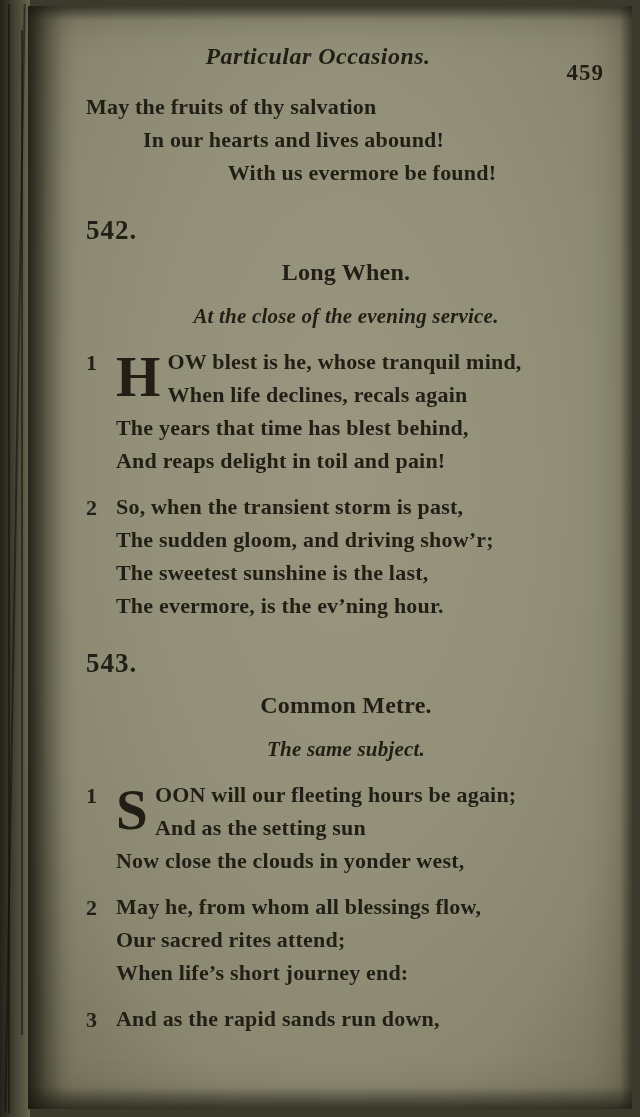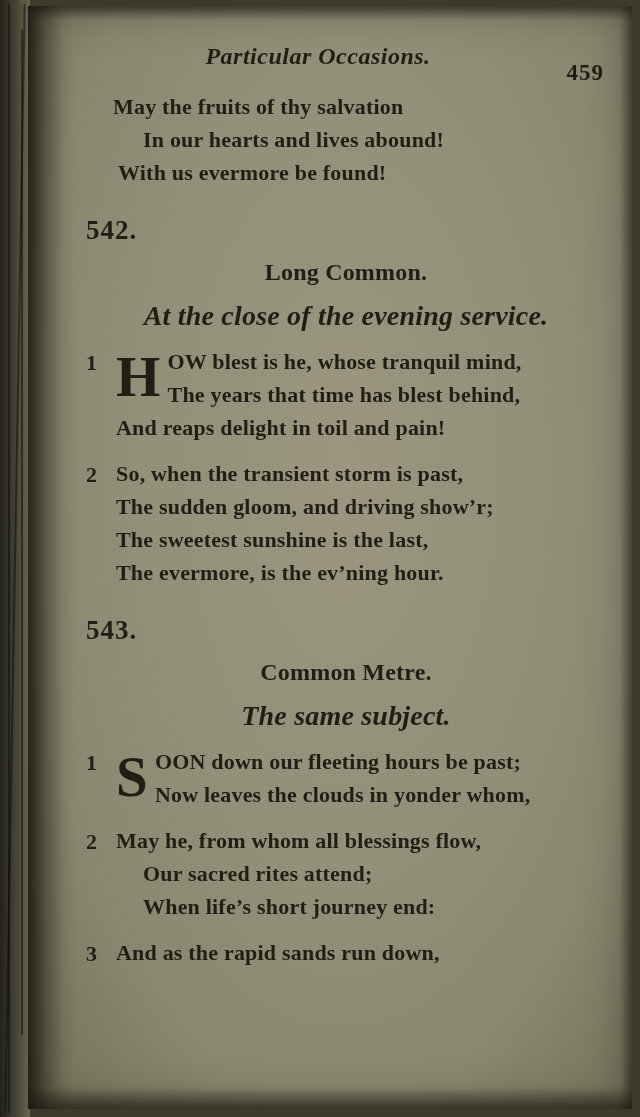--- a/index.html
+++ b/index.html
@@ -67,34 +67,34 @@
     position: absolute; left: 4px; right: 60px; text-align: center;
     font-style: italic; font-size: 24px; letter-spacing: 0.5px;
   }
   .header .pagenum {
     position: absolute; right: 2px; top: 16px; font-size: 23px; letter-spacing: 1px;
   }
 
   .stanza { margin-top: 10px; }
   .line { white-space: nowrap; }
   .i-0 { margin-left: 0; }
-  .i-1 { margin-left: 27px; }
+  .i-1 { }
   .i-2 { margin-left: 57px; }
   .i-3 { margin-left: 112px; }
-  .i-4 { margin-left: 32px; }
+  .i-4 { margin-left: 32px; text-align: center; }
 
   .hymn-number {
     text-align: left; font-size: 27px; margin-top: 24px; line-height: 34px;
     letter-spacing: 1px;
   }
   .metre {
     text-align: center; font-size: 24px; margin-top: 9px; line-height: 32px;
   }
   .subtitle {
-    text-align: center; font-style: italic; font-size: 28px;
+    text-align: center; font-style: italic; font-size: 21px;
     margin-top: 12px; line-height: 32px; font-weight: bold;
   }
 
   .verse { position: relative; padding-left: 30px; margin-top: 13px; }
   .vnum { position: absolute; left: 0; top: 1px; font-size: 22px; }
   .dropcap {
     float: left; font-size: 57px; line-height: 60px; height: 62px;
     margin: 2px 7px 0 0; font-weight: bold;
   }
 </style>
@@ -117,28 +117,29 @@
         <div class="pagenum">459</div>
       </div>
 
       <div class="stanza">
         <div class="line i-1">May the fruits of thy salvation</div>
         <div class="line i-2">In our hearts and lives abound!</div>
         <div class="line i-4">With us evermore be found!</div>
       </div>
 
       <div class="hymn-number">542.</div>
-      <div class="metre">Long Common.</div>
+      <div class="metre">Long When.</div>
       <div class="subtitle">At the close of the evening service.</div>
 
       <div class="verse">
         <span class="vnum">1</span>
         <div class="vbody">
           <span class="dropcap">H</span>
           <div class="line">OW blest is he, whose tranquil mind,</div>
+          <div class="line">When life declines, recals again</div>
           <div class="line i-0">The years that time has blest behind,</div>
           <div class="line i-0">And reaps delight in toil and pain!</div>
         </div>
       </div>
 
       <div class="verse">
         <span class="vnum">2</span>
         <div class="vbody">
           <div class="line i-0">So, when the transient storm is past,</div>
           <div class="line i-0">The sudden gloom, and driving show’r;</div>
@@ -148,22 +149,23 @@
       </div>
 
       <div class="hymn-number">543.</div>
       <div class="metre">Common Metre.</div>
       <div class="subtitle">The same subject.</div>
 
       <div class="verse">
         <span class="vnum">1</span>
         <div class="vbody">
           <span class="dropcap">S</span>
-          <div class="line">OON down our fleeting hours be past;</div>
-          <div class="line i-0">Now leaves the clouds in yonder whom,</div>
+          <div class="line">OON will our fleeting hours be again;</div>
+          <div class="line">And as the setting sun</div>
+          <div class="line i-0">Now close the clouds in yonder west,</div>
         </div>
       </div>
 
       <div class="verse">
         <span class="vnum">2</span>
         <div class="vbody">
           <div class="line i-0">May he, from whom all blessings flow,</div>
           <div class="line i-1">Our sacred rites attend;</div>
           <div class="line i-1">When life’s short journey end:</div>
         </div>

